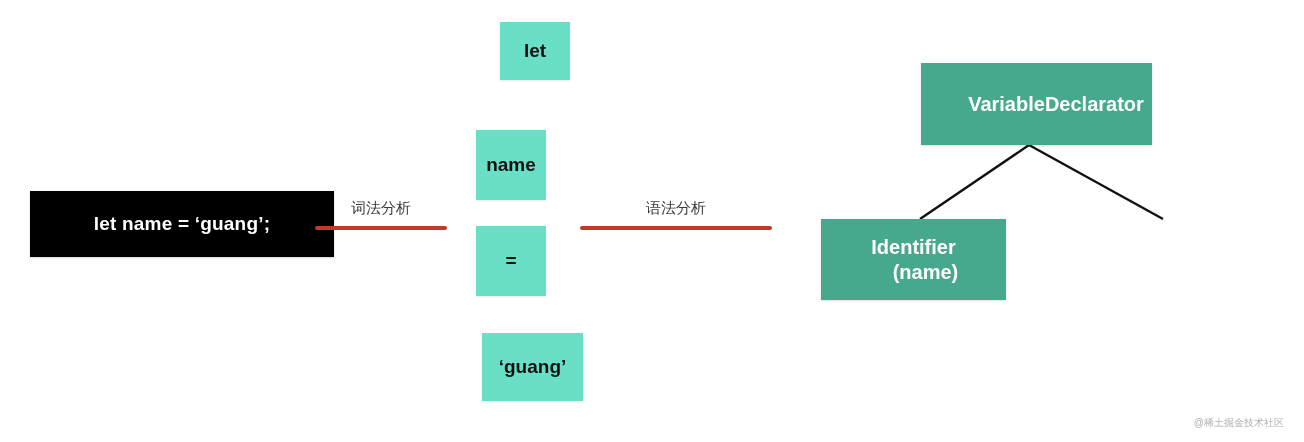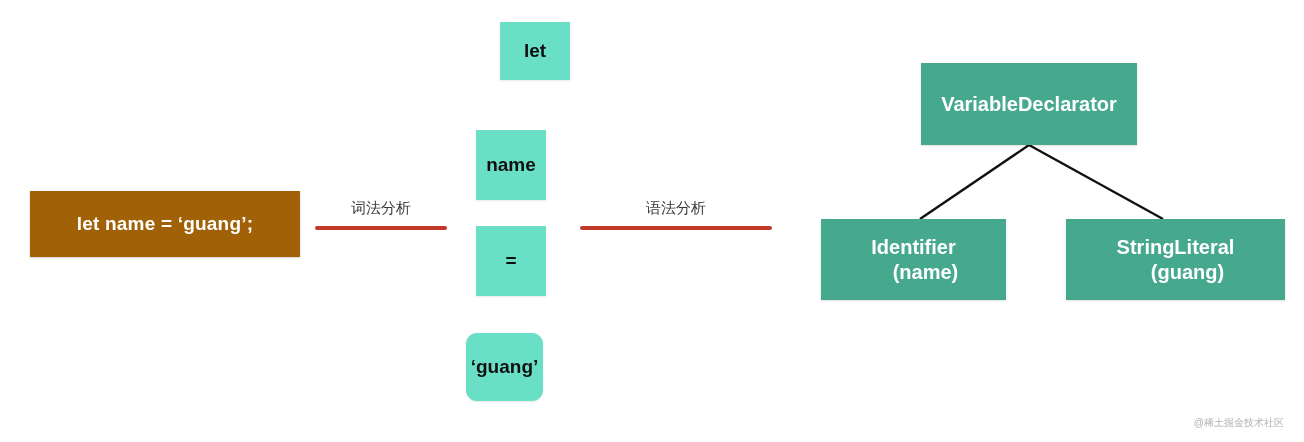--- a/index.html
+++ b/index.html
@@ -17,23 +17,23 @@
     height: 442px;
     background: #ffffff;
     overflow: hidden;
   }
 
   
   .code-box {
     position: absolute;
     left: 30px;
     top: 191px;
-    width: 270px;
+    width: 304px;
     height: 66px;
-    background: #a16207;
+    background: #000000;
     color: #ffffff;
     display: flex;
     align-items: center;
     justify-content: center;
     font-size: 19px;
     font-weight: bold;
     letter-spacing: 0.2px;
     box-shadow: 0 1px 2px rgba(0,0,0,0.18);
   }
 
@@ -98,21 +98,21 @@
     align-items: center;
     justify-content: center;
     font-size: 20px;
     font-weight: bold;
     line-height: 1.25;
     text-align: center;
     box-shadow: 0 1px 2px rgba(0,0,0,0.12);
   }
   .ast-box .line2 { display: block; margin-left: 24px; }
 
-  #ast-root   { left: 921px; top: 63px;  width: 216px; height: 82px; }
+  #ast-root   { left: 921px; top: 63px;  width: 192px; height: 82px; padding-left: 39px; }
   #ast-left   { left: 821px; top: 219px; width: 185px; height: 81px; }
   #ast-right  { left: 1066px; top: 219px; width: 219px; height: 81px; }
 
   
   #tree-edges {
     position: absolute;
     left: 0;
     top: 0;
     width: 1304px;
     height: 442px;
@@ -150,38 +150,34 @@
 
   <div class="token-box" style="left:500px; top:22px; width:70px; height:58px;">
     <span>let</span>
   </div>
   <div class="token-box" style="left:476px; top:130px; width:70px; height:70px;">
     <span>name</span>
   </div>
   <div class="token-box" style="left:476px; top:226px; width:70px; height:70px;">
     <span>=</span>
   </div>
-  <div class="token-box" style="left:466px; top:333px; width:77px; height:68px;border-radius:11px;">
+  <div class="token-box" style="left:482px; top:333px; width:101px; height:68px;">
     <span>‘guang’</span>
   </div>
 
   <svg id="tree-edges" viewBox="0 0 1304 442" xmlns="http://www.w3.org/2000/svg">
     <line x1="1029" y1="145" x2="920" y2="219" stroke="#111111" stroke-width="2.4"></line>
     <line x1="1029" y1="145" x2="1163" y2="219" stroke="#111111" stroke-width="2.4"></line>
   </svg>
 
   <div class="ast-box" id="ast-root">
     <span>VariableDeclarator</span>
   </div>
 
   <div class="ast-box" id="ast-left">
     <span>Identifier</span>
     <span class="line2">(name)</span>
   </div>
 
-  <div class="ast-box" id="ast-right">
-    <span>StringLiteral</span>
-    <span class="line2">(guang)</span>
-  </div>
 
   <div id="watermark">@稀土掘金技术社区</div>
 
 </div>
 
 </body></html>

